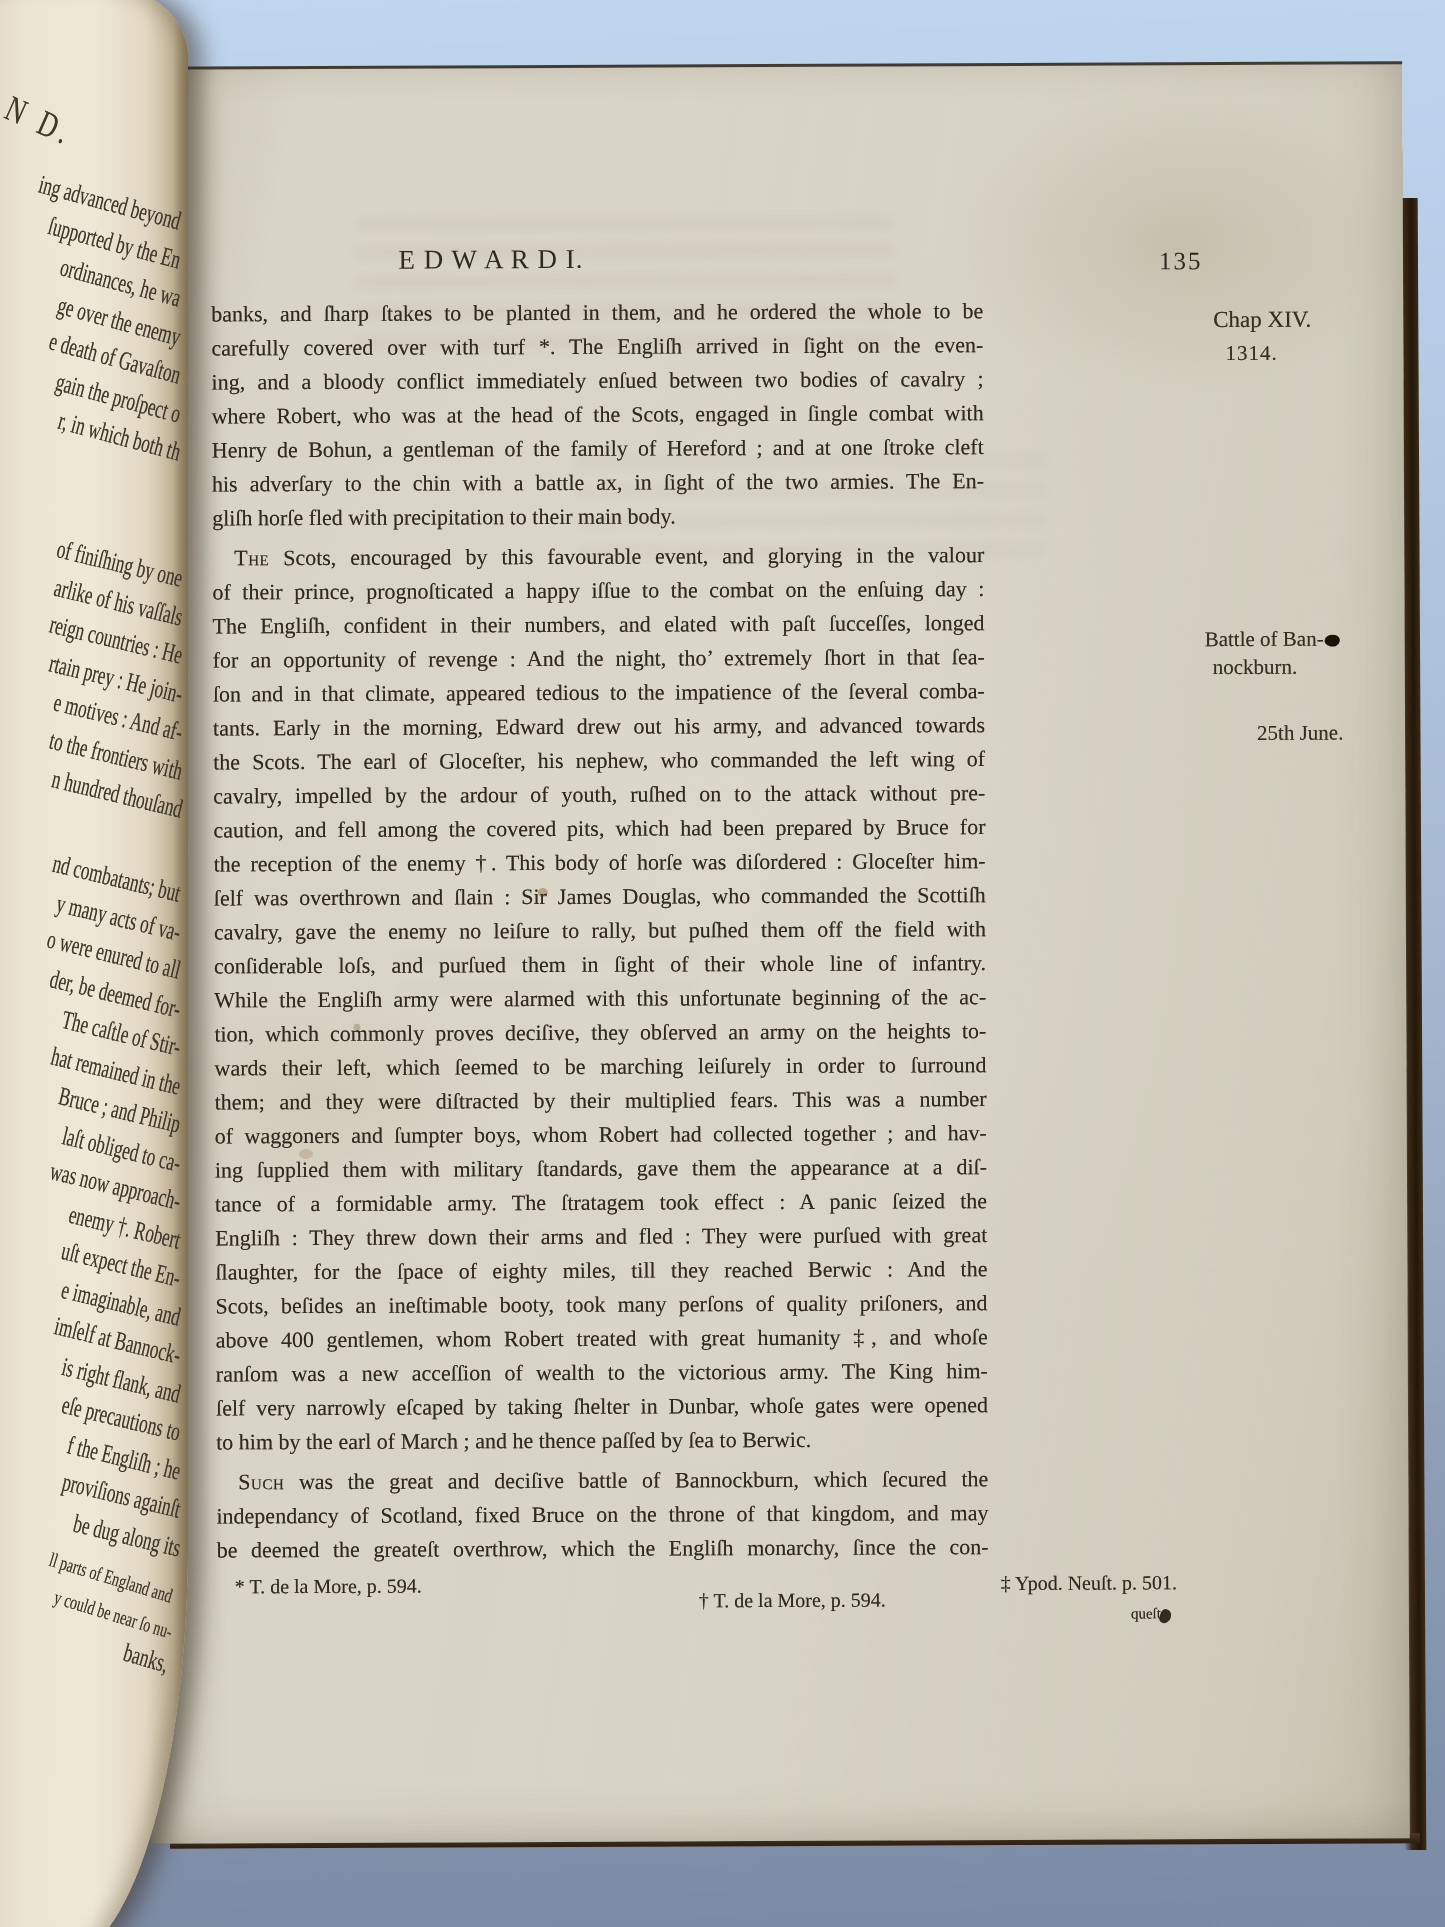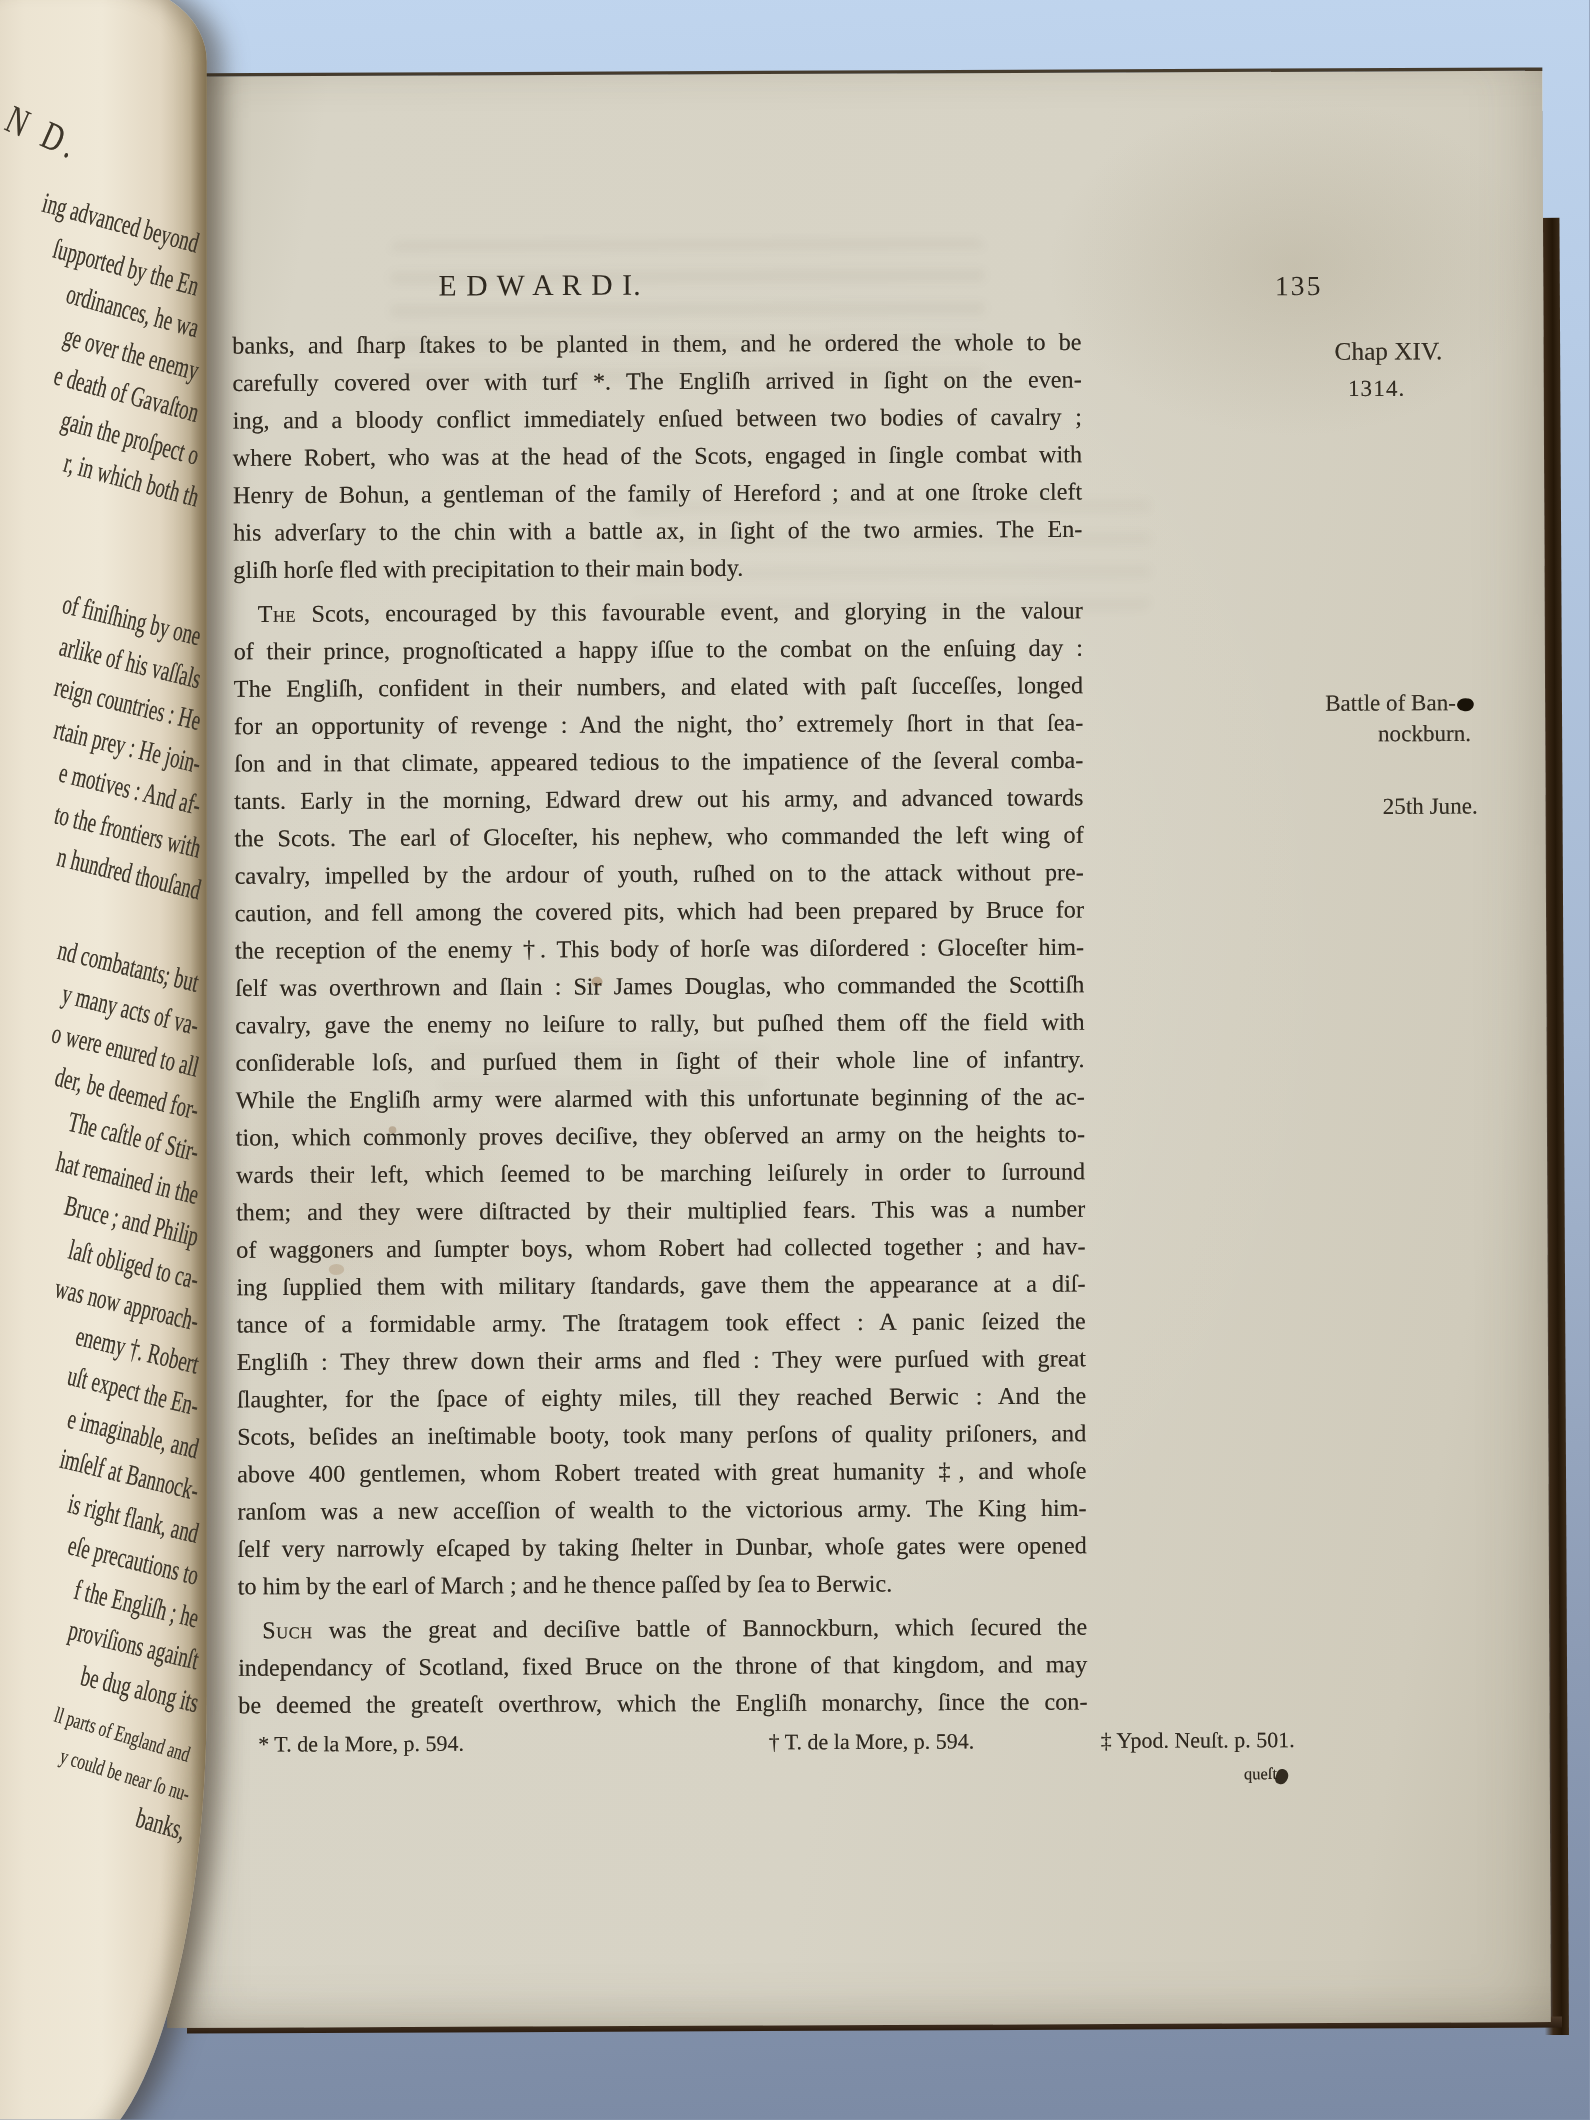--- a/index.html
+++ b/index.html
@@ -44,27 +44,27 @@
   .line{text-align:justify;text-align-last:justify;text-justify:inter-word;white-space:normal;
     text-shadow:0 0 .4px rgba(45,35,22,.55);}
   .line.no-just{text-align-last:left;}
   .line.indent{text-indent:22px;}
   .sc{font-variant:small-caps;letter-spacing:.5px;}
   .margin-note{position:absolute;font-size:21px;width:190px;color:#342e24;
     text-shadow:0 0 .4px rgba(45,35,22,.5);}
   .mn-chap{left:1068px;top:242px;font-size:23px;}
   .mn-year{left:1080px;top:276px;letter-spacing:1px;font-family:Liberation Serif, serif;}
   .mn-battle1{left:1058px;top:562px;}
-  .mn-battle2{left:1066px;top:590px;margin-left:40px;}
+  .mn-battle2{left:1066px;top:590px;}
   .mn-june{left:1066px;top:656px;margin-left:44px;}
   .blot-after::after{content:"";display:inline-block;width:15px;height:12px;background:#191309;
     border-radius:60% 40% 55% 45%;margin-left:1px;vertical-align:-1px;transform:rotate(12deg);}
   .footnote{position:absolute;top:1506px;font-size:20px;white-space:nowrap;
     text-shadow:0 0 .4px rgba(45,35,22,.5);}
-  .fn1{left:84px;text-align:right;} .fn2{left:548px;} .fn3{left:850px;}
+  .fn1{left:84px;text-align:right;} .fn2{left:548px;margin-top:16px;} .fn3{left:850px;}
   .catchword{position:absolute;left:980px;top:1540px;font-size:15px;
     text-shadow:0 0 .4px rgba(45,35,22,.6);}
   .catchword::after{content:"";display:inline-block;width:11px;height:14px;background:#20190e;
     border-radius:45% 55% 60% 40%;margin-left:-1px;vertical-align:-5px;transform:rotate(18deg);opacity:.9;}
   
   .page-left{
     position:absolute;left:-24px;top:-14px;width:212px;height:1975px;z-index:5;
     background:linear-gradient(90deg,#ddd3bf 0%,#ece4d2 22%,#efe8d7 55%,#e2d7c2 80%,#c6b89c 93%,#93815f 100%);
     border-top-right-radius:85px 70px;
     border-bottom-right-radius:130px 420px;

